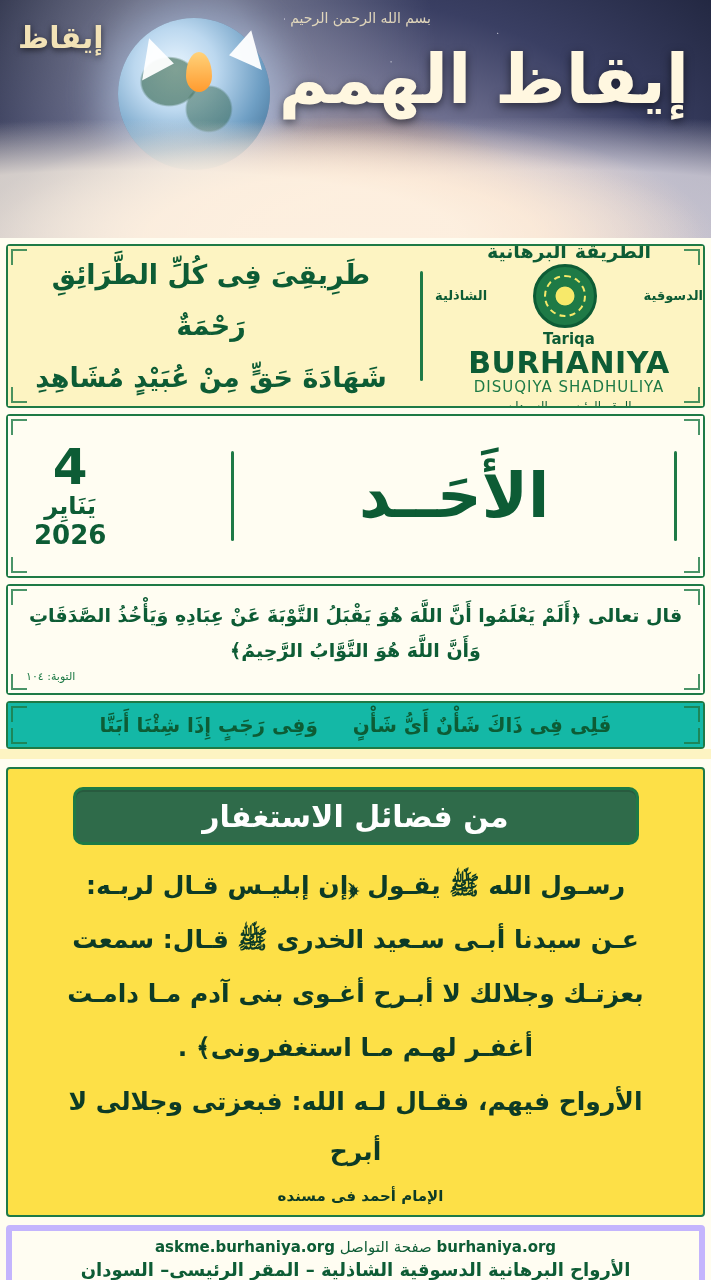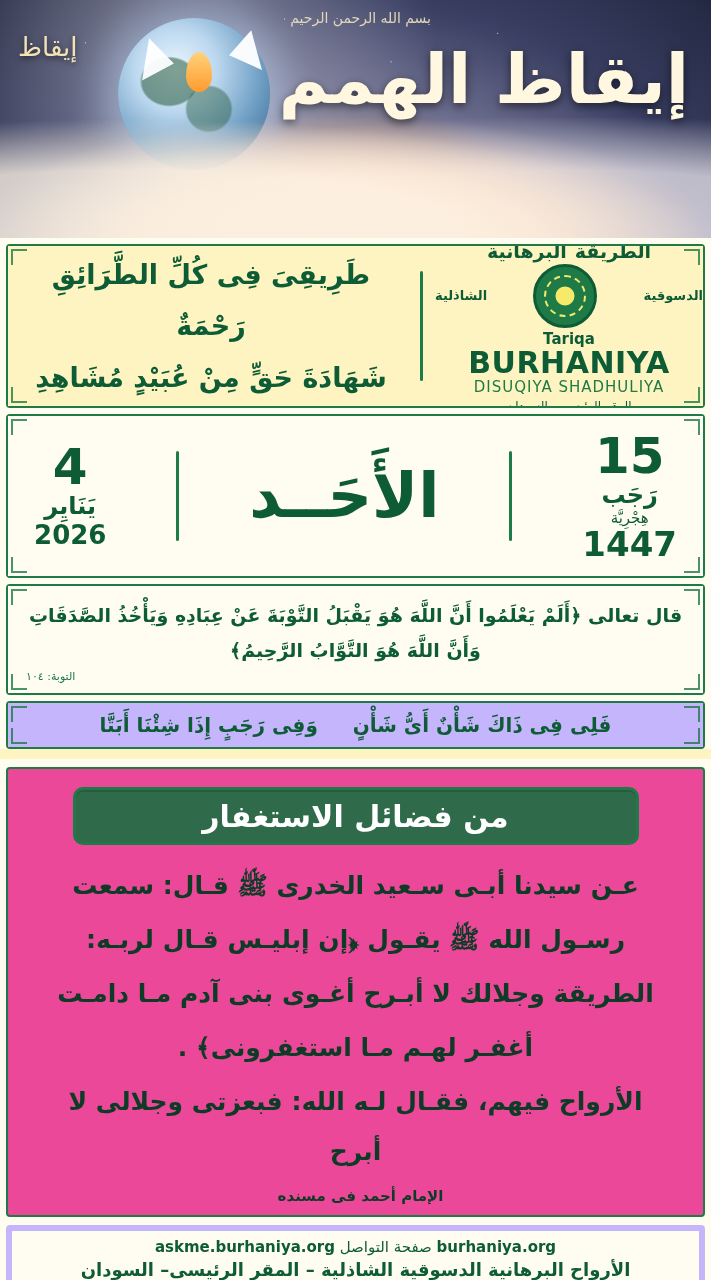--- a/index.html
+++ b/index.html
@@ -51,22 +51,23 @@
   .dove2{left:234px;top:32px;border-left:10px solid transparent;border-right:26px solid transparent;border-bottom:32px solid #ffffff;transform:rotate(24deg);opacity:.95;}
   .flame{position:absolute;left:186px;top:52px;width:26px;height:40px;border-radius:50% 50% 50% 50%/60% 60% 40% 40%;background:linear-gradient(to top,#ff9b2f,#ffd27a);filter:blur(.3px);}
   .hero-title{
     position:absolute;right:22px;top:44px;left:250px;
     text-align:right;color:#fff7e0;
     font-size:68px;line-height:1.05;font-weight:bold;
     text-shadow:0 3px 10px rgba(0,0,0,.55);
     font-family:"DejaVu Sans","Liberation Sans",sans-serif;
   }
   .hero-logo{
-    position:absolute;left:18px;top:32px;color:#f2e2b6;font-size:26px;letter-spacing:2px;
+    position:absolute;left:18px;top:20px;color:#f2e2b6;font-size:30px;letter-spacing:2px;
     text-shadow:0 2px 6px rgba(0,0,0,.6);
+    font-weight:bold;
   }
   .hero-basmala{
     position:absolute;right:280px;top:10px;color:#efe3c2;font-size:14px;opacity:.9;
   }
 
   
   .band{
     margin:6px 6px 0 6px;border:2px solid #1e7a46;border-radius:4px;
     background:#fffdf2;position:relative;
   }
@@ -102,25 +103,25 @@
   .small-lbl{font-size:24px;font-weight:bold;line-height:1.2;}
   .tiny-lbl{font-size:15px;}
   .day-name{font-size:62px;font-weight:bold;color:#0d5c35;line-height:1;}
   .greg{font-size:26px;font-weight:bold;color:#0d5c35;}
   .vrule{width:3px;height:90px;background:#1e7a46;border-radius:2px;}
 
   
   .verse{padding:12px 18px 10px;background:#fffdf2;}
   .verse-text{font-size:19px;line-height:1.85;color:#0d5c35;text-align:center;font-weight:bold;}
   .verse-ref{font-size:11px;color:#1e7a46;text-align:left;margin-top:2px;}
-  .poem{padding:10px 18px;background:#c4b5fd;}
+  .poem{padding:10px 18px;background:#14b8a6;}
   .poem-line{font-size:20px;color:#0d5c35;text-align:center;font-weight:bold;letter-spacing:1px;}
 
   
-  .main{margin:8px 6px 0 6px;border:2px solid #1e7a46;border-radius:4px;background:#ec4899;padding:14px 28px 10px;position:relative;}
+  .main{margin:8px 6px 0 6px;border:2px solid #1e7a46;border-radius:4px;background:#fde047;padding:14px 28px 10px;position:relative;}
   .title-pill{
     margin:4px auto 16px;width:560px;height:52px;border-radius:10px;
     background:#2f6b4a;border:3px solid #1e7a46;
     display:flex;align-items:center;justify-content:center;
     color:#ffffff;font-size:30px;font-weight:bold;
     box-shadow:0 2px 0 rgba(0,0,0,.15) inset;
   }
   .hadith{color:#0d3b26;font-size:25px;font-weight:bold;line-height:2.0;text-align:center;padding:0 10px;}
   .hadith p{margin:0 0 4px;}
   .source{text-align:center;font-size:15px;font-weight:bold;color:#0d3b26;margin-top:10px;padding-left:10px;}
@@ -178,26 +179,20 @@
       </div>
     </div>
   </div>
 
   <div class="band">
     <span class="corner c-tl"></span>
     <span class="corner c-tr"></span>
     <span class="corner c-bl"></span>
     <span class="corner c-br"></span>
     <div class="dates">
-      <div class="date-col">
-        <div class="big-num">15</div>
-        <div class="small-lbl">رَجَب</div>
-        <div class="tiny-lbl">هِجْرِيَّة</div>
-        <div class="big-num" style="font-size:34px">1447</div>
-      </div>
       <div class="vrule"></div>
       <div class="date-col">
         <div class="day-name">الأَحَــد</div>
       </div>
       <div class="vrule"></div>
       <div class="date-col">
         <div class="big-num">4</div>
         <div class="small-lbl">يَنَايِر</div>
         <div class="greg">2026</div>
       </div>
@@ -230,23 +225,23 @@
         <span>وَفِى رَجَبٍ إِذَا شِئْنَا أَبَتَّا</span>
       </div>
     </div>
   </div>
 
   <div class="sep-y"></div>
 
   <div class="main">
     <div class="title-pill">من فضائل الاستغفار</div>
     <div class="hadith">
+      <p>رسـول الله ﷺ يقـول ﴿إن إبليـس قـال لربـه:</p>
       <p>عـن سيدنا أبـى سـعيد الخدرى ﷺ قـال: سمعت</p>
-      <p>رسـول الله ﷺ يقـول ﴿إن إبليـس قـال لربـه:</p>
-      <p>الطريقة وجلالك لا أبـرح أغـوى بنى آدم مـا دامـت</p>
+      <p>بعزتـك وجلالك لا أبـرح أغـوى بنى آدم مـا دامـت</p>
       <p>أغفـر لهـم مـا استغفرونى﴾ .</p>
       <p>الأرواح فيهم، فقـال لـه الله: فبعزتى وجلالى لا أبرح</p>
     </div>
     <div class="source">الإمام أحمد فى مسنده</div>
   </div>
 
   <div class="footer">
     <div class="f-line1">
       <span class="url">burhaniya.org</span>
       <span>صفحة التواصل</span>

